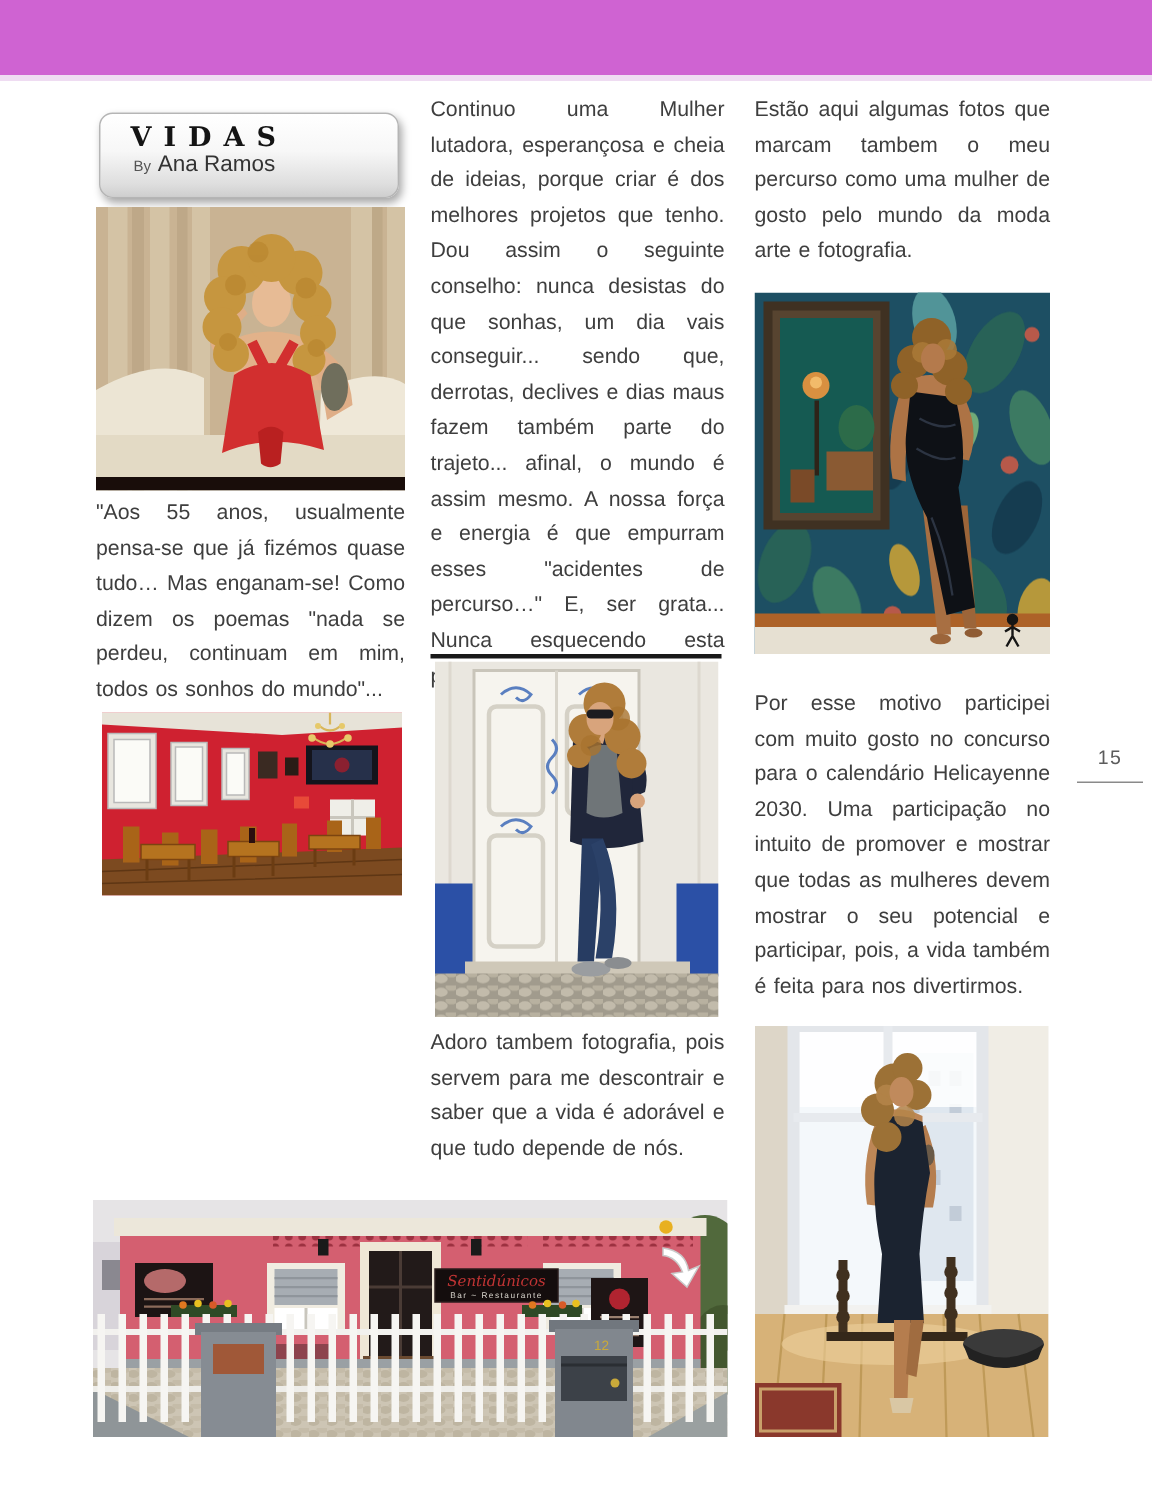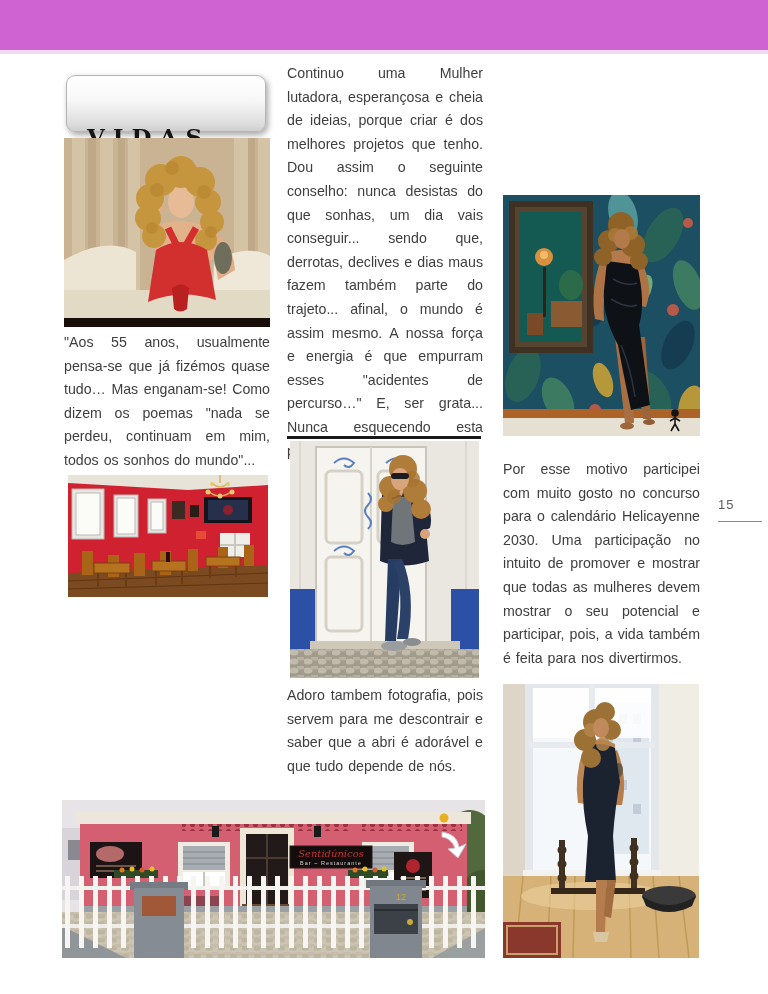--- a/index.html
+++ b/index.html
@@ -5,52 +5,56 @@
   html,body{margin:0;padding:0;background:#ffffff;}
   .page{position:relative;width:768px;height:994px;background:#ffffff;overflow:hidden;
         font-family:"Liberation Sans", sans-serif;}
   .topbar{position:absolute;left:0;top:0;width:768px;height:50px;background:#cf63d2;}
   .topbar-accent{position:absolute;left:0;top:50px;width:768px;height:4px;background:#efdcf2;}
 
   .masthead{position:absolute;left:66px;top:75px;width:200px;height:57px;
             border:1px solid #b5b5b5;border-radius:9px;
             background:linear-gradient(#ffffff 0%,#f7f7f7 45%,#dedede 85%,#cfcfcf 100%);
             box-shadow:2px 3px 6px rgba(0,0,0,0.35);box-sizing:border-box;}
-  .masthead-title{font-family:"DejaVu Serif", serif;font-weight:bold;font-size:23px;
-                  letter-spacing:8px;color:#141414;padding:5px 0 0 20px;margin-top:42px;}
+  .masthead-title{font-family:"DejaVu Serif", serif;font-weight:bold;font-size:18px;
+                  letter-spacing:8px;color:#141414;padding:5px 0 0 20px;}
   .masthead-byline{padding-left:22px;margin-top:-1px;color:#3f3f3f;}
   .masthead-byline .by{font-size:10px;color:#555;}
   .masthead-byline .name{font-size:15px;color:#333;}
 
   p.body-text{position:absolute;margin:0;font-size:14.2px;line-height:23.6px;
               color:#3e3e3e;text-align:justify;word-spacing:1px;}
   .col-left{left:64px;width:206px;}
   .col-mid{left:287px;width:196px;}
   .col-right{left:503px;width:197px;}
 
   figure.photo{position:absolute;margin:0;padding:0;line-height:0;}
   figure.photo svg{display:block;}
 
   .mid-rule{position:absolute;left:287px;top:436px;width:194px;height:3px;background:#191919;}
 
-  .pagenum{position:absolute;left:718px;top:497px;width:44px;text-align:left;
+  .pagenum{position:absolute;left:718px;top:497px;width:44px;text-align:center;
            font-size:13px;letter-spacing:1px;color:#5c5c5c;}
   .pagenum-line{position:absolute;left:718px;top:521px;width:44px;height:0;
                 border-top:1px solid #8a8a8a;}
 </style>
 </head>
 <body>
 
 <div class="page">
 
   <div class="topbar"></div>
   <div class="topbar-accent"></div>
 
   <div class="masthead">
     <div class="masthead-title">VIDAS</div>
+    <div class="masthead-byline">
+      <span class="by">By</span>
+      <span class="name">Ana Ramos</span>
+    </div>
   </div>
 
   <figure class="photo" style="left:64px;top:138px;width:206px;height:189px;" aria-label="Woman with curly blonde hair in a red dress seated on a sofa">
     <svg viewBox="0 0 206 189" width="206" height="189">
       <rect width="206" height="189" fill="#c9b393"></rect>
       <g fill="#d8c7aa" opacity="0.8">
         <rect x="8" width="13" height="189"></rect>
           <rect x="36" width="13" height="189"></rect>
         <rect x="64" width="12" height="189"></rect>
           <rect x="170" width="14" height="189"></rect>
@@ -206,22 +210,23 @@
         <ellipse cx="110" cy="38" rx="9" ry="11" fill="#d8a47c"></ellipse>
         <rect x="101" y="32" width="18" height="6" rx="3" fill="#1c1c20"></rect>
         <path d="M98,118 L112,118 L106,200 L95,200 Z" fill="#273c62"></path>
         <path d="M112,118 Q126,152 118,198 L107,198 Q115,152 104,122 Z" fill="#2b4168"></path>
         <ellipse cx="104" cy="205" rx="13" ry="5" fill="#9a9da0"></ellipse>
         <ellipse cx="122" cy="201" rx="9" ry="4" fill="#8a8d90"></ellipse>
       </g>
     </svg>
   </figure>
 
-  <p class="body-text col-mid" style="top:684px;">Adoro tambem fotografia, pois servem para me descontrair e saber que a abri é adorável e que tudo depende de nós.</p>
-
+  <p class="body-text col-mid" style="top:684px;">Adoro tambem fotografia, pois servem para me descontrair e saber que a vida é adorável e que tudo depende de nós.</p>
+
+  <p class="body-text col-right" style="top:62px;">Estão aqui algumas fotos que marcam tambem o meu percurso como uma mulher de gosto pelo mundo da moda arte e fotografia.</p>
 
   <figure class="photo" style="left:503px;top:195px;width:197px;height:241px;" aria-label="Woman in a black dress beside a mirror against tropical-print wallpaper">
     <svg viewBox="0 0 197 241" width="197" height="241">
       <rect width="197" height="241" fill="#1d4f63"></rect>
       <g opacity="0.95">
         <ellipse cx="20" cy="180" rx="16" ry="28" fill="#2a6457" transform="rotate(20 20 180)"></ellipse>
         <ellipse cx="55" cy="205" rx="14" ry="24" fill="#3f7d63" transform="rotate(-25 55 205)"></ellipse>
         <ellipse cx="95" cy="110" rx="10" ry="22" fill="#163c50" transform="rotate(15 95 110)"></ellipse>
         <ellipse cx="160" cy="40" rx="16" ry="30" fill="#2a6457" transform="rotate(30 160 40)"></ellipse>
         <ellipse cx="185" cy="90" rx="13" ry="26" fill="#3f7d63" transform="rotate(-20 185 90)"></ellipse>

